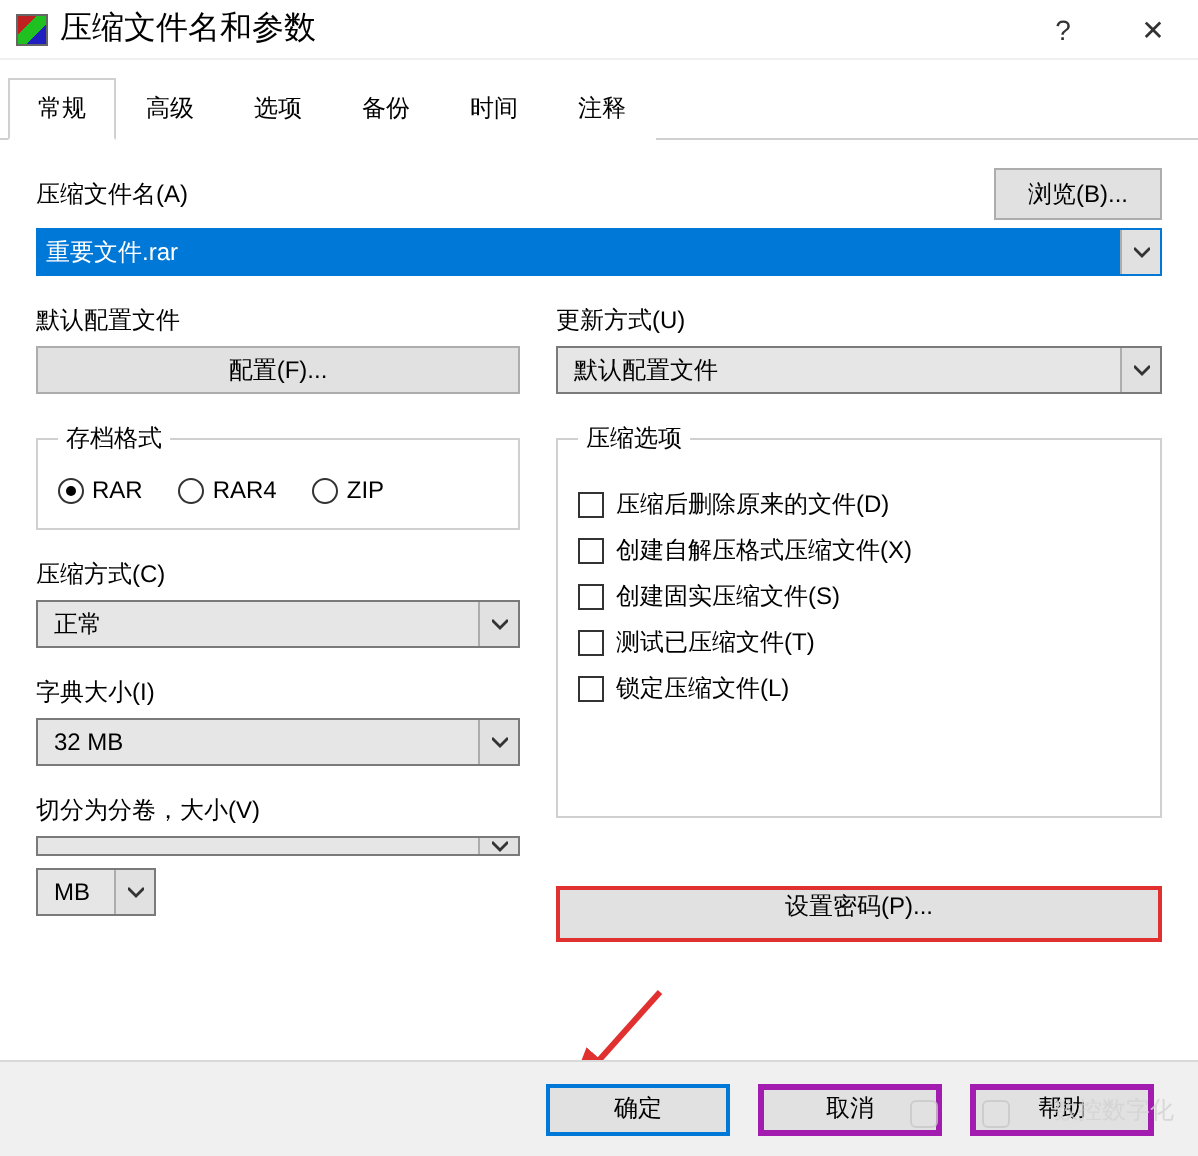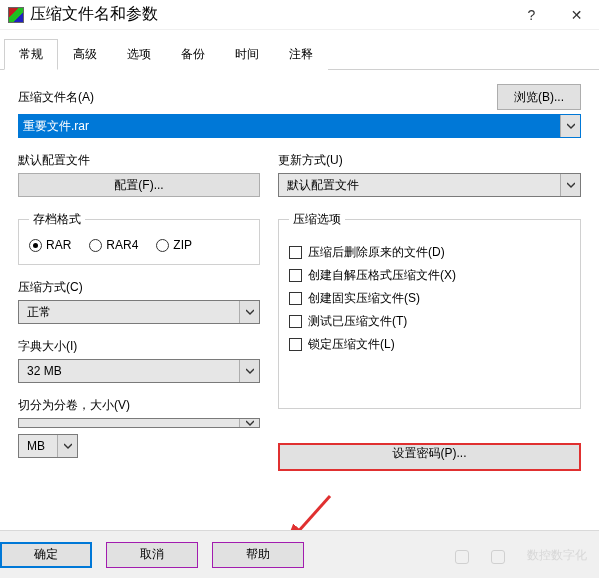--- a/index.html
+++ b/index.html
@@ -55,22 +55,22 @@
 
   .section-gap { height:14px; }
 
   .split-vol { display:flex; gap:6px;flex-direction:column; }
   .split-vol .select.small { width:60px; }
   .split-vol .select.main { flex:1; }
 
   .password-btn { border:2px solid #e03030; height:28px; width:100%; display:flex; align-items:flex-start; justify-content:center; background:#e1e1e1; }
 
   
-  .bottom-bar { position:absolute; left:0; right:0; bottom:0; height:48px; background:#f0f0f0; border-top:1px solid #d9d9d9; display:flex; align-items:center; gap:14px; padding-right:22px;}
-  .bottom-btn { width:92px; height:26px; display:flex; align-items:center; justify-content:center; background:#e1e1e1; border:1px solid #a21caf; }
+  .bottom-bar { position:absolute; left:0; right:0; bottom:0; height:48px; background:#f0f0f0; border-top:1px solid #d9d9d9; display:flex; align-items:center; justify-content:flex-end; gap:14px; padding-right:22px;}
+  .bottom-btn { width:92px; height:26px; display:flex; align-items:center; justify-content:center; background:#e1e1e1; border:3px solid #a21caf; }
   .bottom-btn.primary { border:2px solid #0078d7; background:#e1e1e1;}
 
   
   .arrow-anno { position:absolute; left:280px; top:488px; pointer-events:none; }
 
   
   .watermark { position:absolute; right:12px; bottom:14px; color:rgba(210,210,210,0.85); font-size:13px; display:flex; align-items:flex-end; gap:22px; pointer-events:none;}
   .watermark .wm-icon { width:14px; height:14px; border:1px solid rgba(200,200,200,0.8); border-radius:3px;}
 </style>
 </head>

